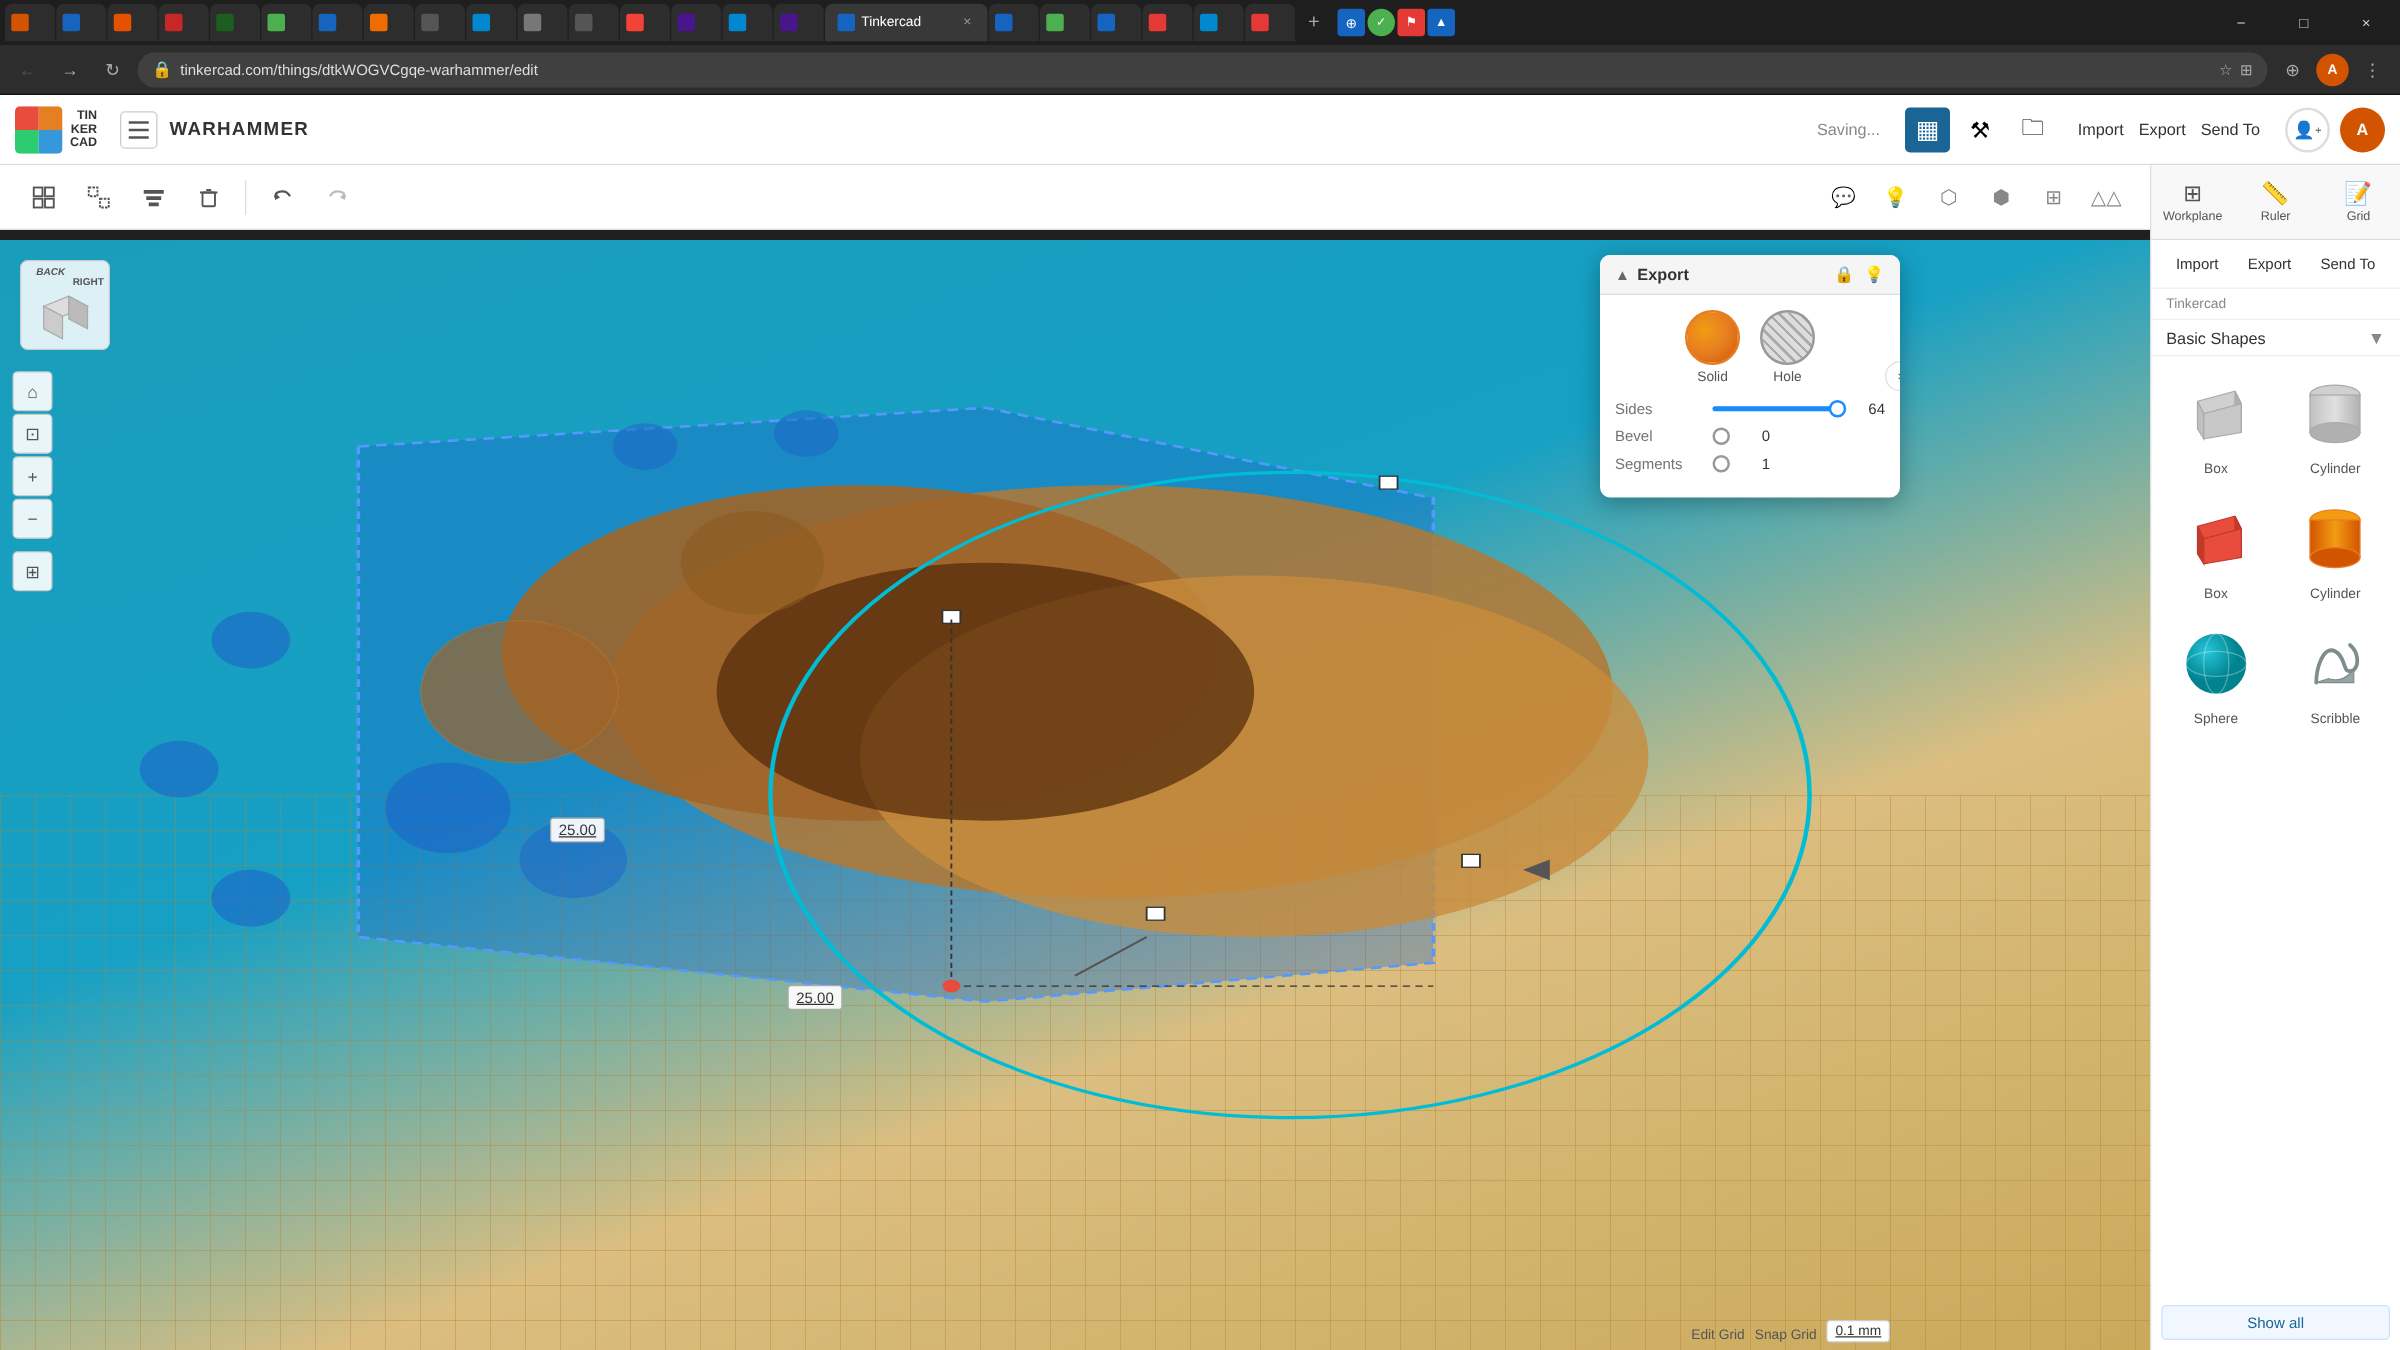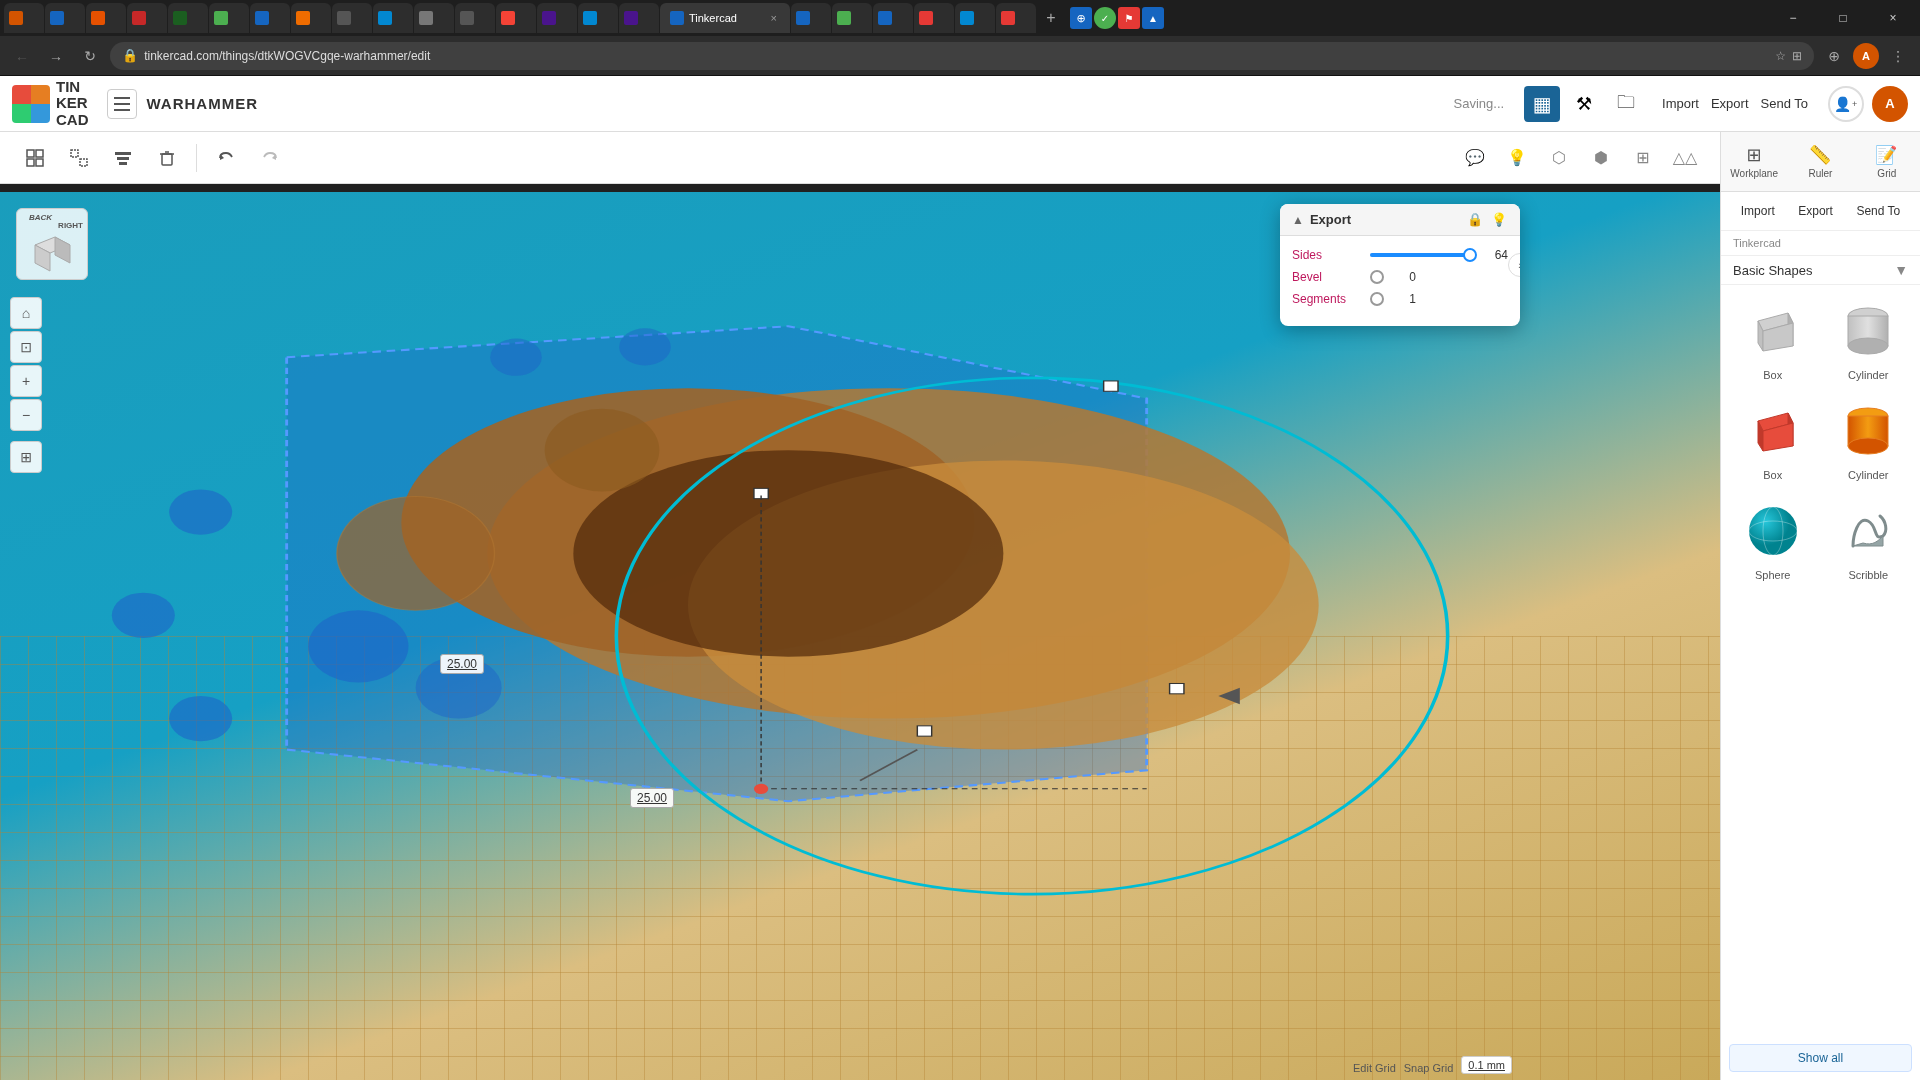--- a/index.html
+++ b/index.html
@@ -33,21 +33,21 @@
 
     
     .app-toolbar { display: flex; align-items: center; background: #fff; height: 56px; padding: 0 12px; border-bottom: 1px solid #ddd; gap: 10px; }
     .tc-logo { display: flex; align-items: center; gap: 6px; margin-right: 8px; }
     .tc-logo-box { width: 38px; height: 38px; display: grid; grid-template-columns: 1fr 1fr; grid-template-rows: 1fr 1fr; border-radius: 4px; overflow: hidden; }
     .tc-logo-box span { display: block; }
     .tc-logo-box .tl { background: #e74c3c; }
     .tc-logo-box .tr { background: #e67e22; }
     .tc-logo-box .bl { background: #2ecc71; }
     .tc-logo-box .br { background: #3498db; }
-    .tc-brand { font-size: 15px; font-weight: bold; color: #333; line-height: 1.1; }
+    .tc-brand { font-size: 10px; font-weight: bold; color: #333; line-height: 1.1; text-align: right; }
     .tc-brand span { display: block; }
     .app-name { font-size: 15px; font-weight: 600; color: #333; letter-spacing: 1px; margin-right: auto; }
     .hamburger-btn { width: 30px; height: 30px; display: flex; align-items: center; justify-content: center; border: 1px solid #ccc; border-radius: 4px; cursor: pointer; }
     .ham-lines { display: flex; flex-direction: column; gap: 4px; }
     .ham-lines span { display: block; width: 16px; height: 2px; background: #555; }
 
     .saving-text { color: #888; font-size: 13px; }
     .toolbar-right { display: flex; align-items: center; gap: 6px; margin-left: 10px; }
     .toolbar-icon-btn { width: 36px; height: 36px; display: flex; align-items: center; justify-content: center; border-radius: 4px; cursor: pointer; font-size: 16px; }
     .toolbar-icon-btn.active { background: #1a6496; }
@@ -88,21 +88,21 @@
     .shape-panel-title { font-size: 13px; font-weight: 600; color: #333; flex: 1; }
     .shape-panel-icons { display: flex; gap: 8px; }
     .sp-icon { color: #999; font-size: 13px; cursor: pointer; }
     .shape-panel-body { padding: 12px; }
     .shape-types { display: flex; gap: 16px; margin-bottom: 12px; align-items: center; justify-content: center; }
     .shape-type { display: flex; flex-direction: column; align-items: center; gap: 4px; cursor: pointer; }
     .shape-circle-solid { width: 44px; height: 44px; border-radius: 50%; background: radial-gradient(circle at 35% 35%, #f39c12, #e67e22, #d35400); border: 2px solid #e67e22; }
     .shape-circle-hole { width: 44px; height: 44px; border-radius: 50%; background: repeating-linear-gradient(45deg, #aaa 0px, #aaa 2px, #ddd 2px, #ddd 6px); border: 2px solid #999; }
     .shape-type-label { font-size: 11px; color: #555; }
     .shape-prop { display: flex; align-items: center; margin-bottom: 8px; }
-    .shape-prop-label { font-size: 12px; color: #be185d; width: 70px; }
+    .shape-prop-label { font-size: 12px; color: #737373; width: 70px; }
     .shape-prop-slider { flex: 1; height: 4px; background: #ddd; border-radius: 2px; position: relative; margin: 0 8px; }
     .slider-track { height: 4px; background: #1a8cff; border-radius: 2px; }
     .slider-thumb { width: 14px; height: 14px; border-radius: 50%; background: #fff; border: 2px solid #1a8cff; position: absolute; top: -5px; cursor: pointer; }
     .shape-prop-val { font-size: 12px; color: #333; width: 24px; text-align: right; }
     .shape-prop-circle { width: 14px; height: 14px; border-radius: 50%; border: 2px solid #999; cursor: pointer; background: #fff; }
 
     
     .right-panel { width: 200px; background: #fff; border-left: 1px solid #ddd; display: flex; flex-direction: column; }
     .rp-tab { flex: 1; display: flex; flex-direction: column; align-items: center; padding: 8px 4px; cursor: pointer; border-radius: 4px; }
     .rp-tab-icon { font-size: 18px; color: #555; margin-bottom: 2px; }
@@ -450,20 +450,30 @@
       <div class="shape-panel">
         <div class="shape-panel-header">
           <span class="shape-panel-arrow">▲</span>
           <span class="shape-panel-title">Export</span>
           <div class="shape-panel-icons">
             <span class="sp-icon">🔒</span>
             <span class="sp-icon">💡</span>
           </div>
         </div>
         <div class="shape-panel-body">
+          <div class="shape-types">
+            <div class="shape-type">
+              <div class="shape-circle-solid"></div>
+              <span class="shape-type-label">Solid</span>
+            </div>
+            <div class="shape-type">
+              <div class="shape-circle-hole"></div>
+              <span class="shape-type-label">Hole</span>
+            </div>
+          </div>
 
           <div class="shape-prop">
             <span class="shape-prop-label">Sides</span>
             <div class="shape-prop-slider">
               <div class="slider-track" style="width:95%;"></div>
               <div class="slider-thumb" style="left:88%;"></div>
             </div>
             <span class="shape-prop-val">64</span>
           </div>
 

